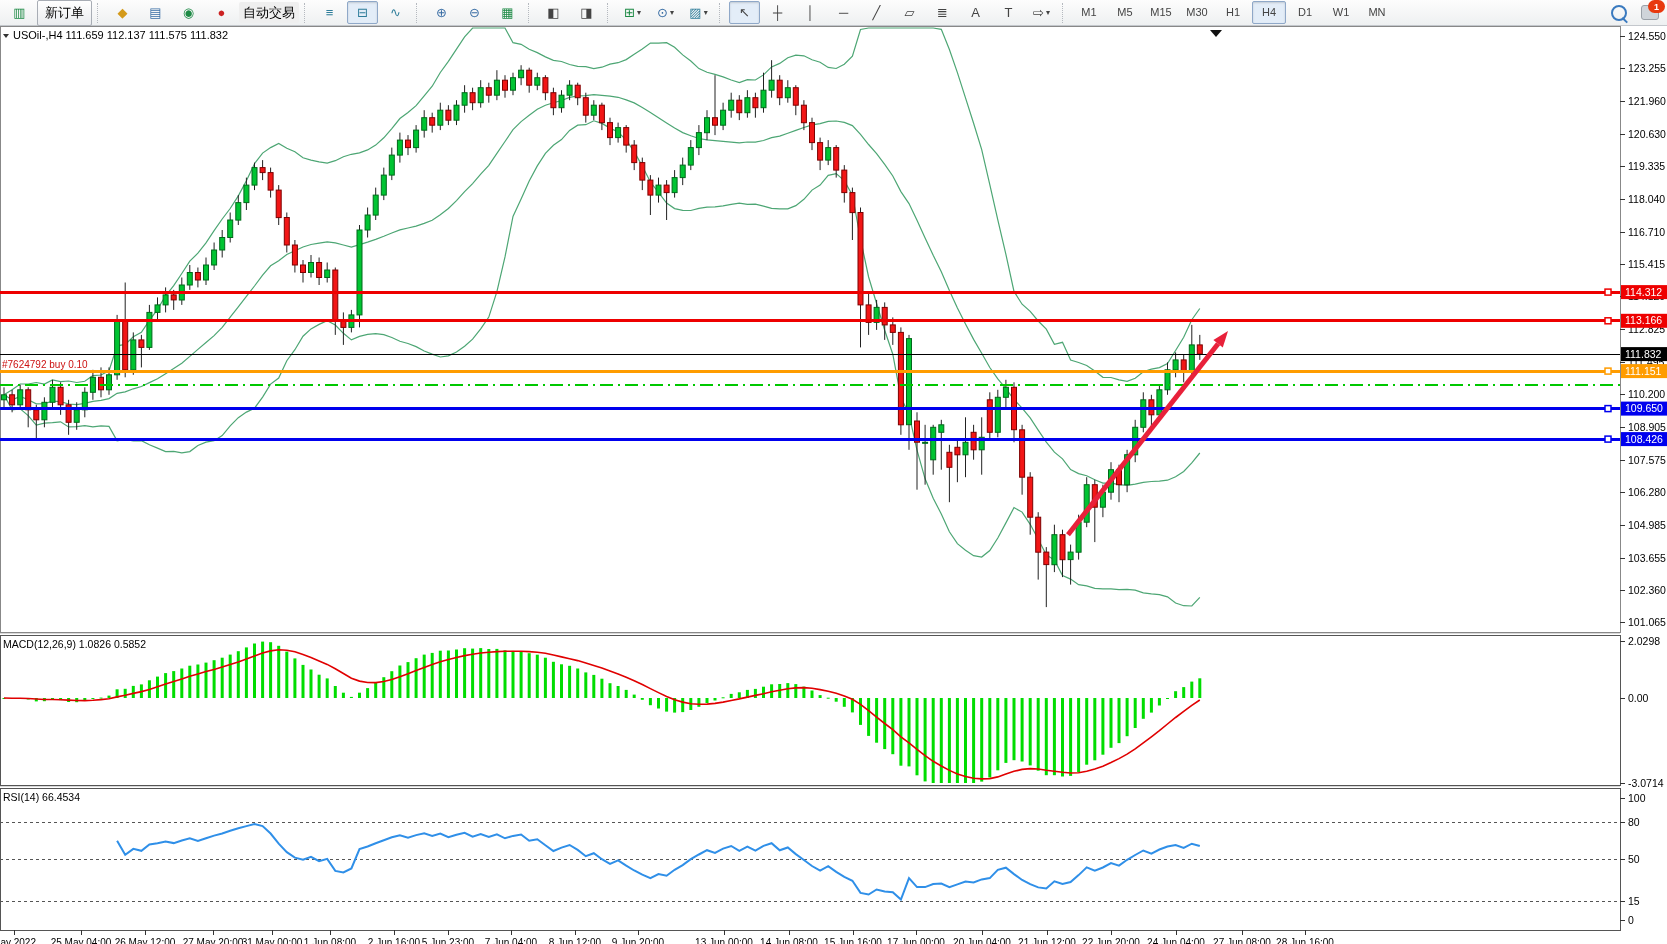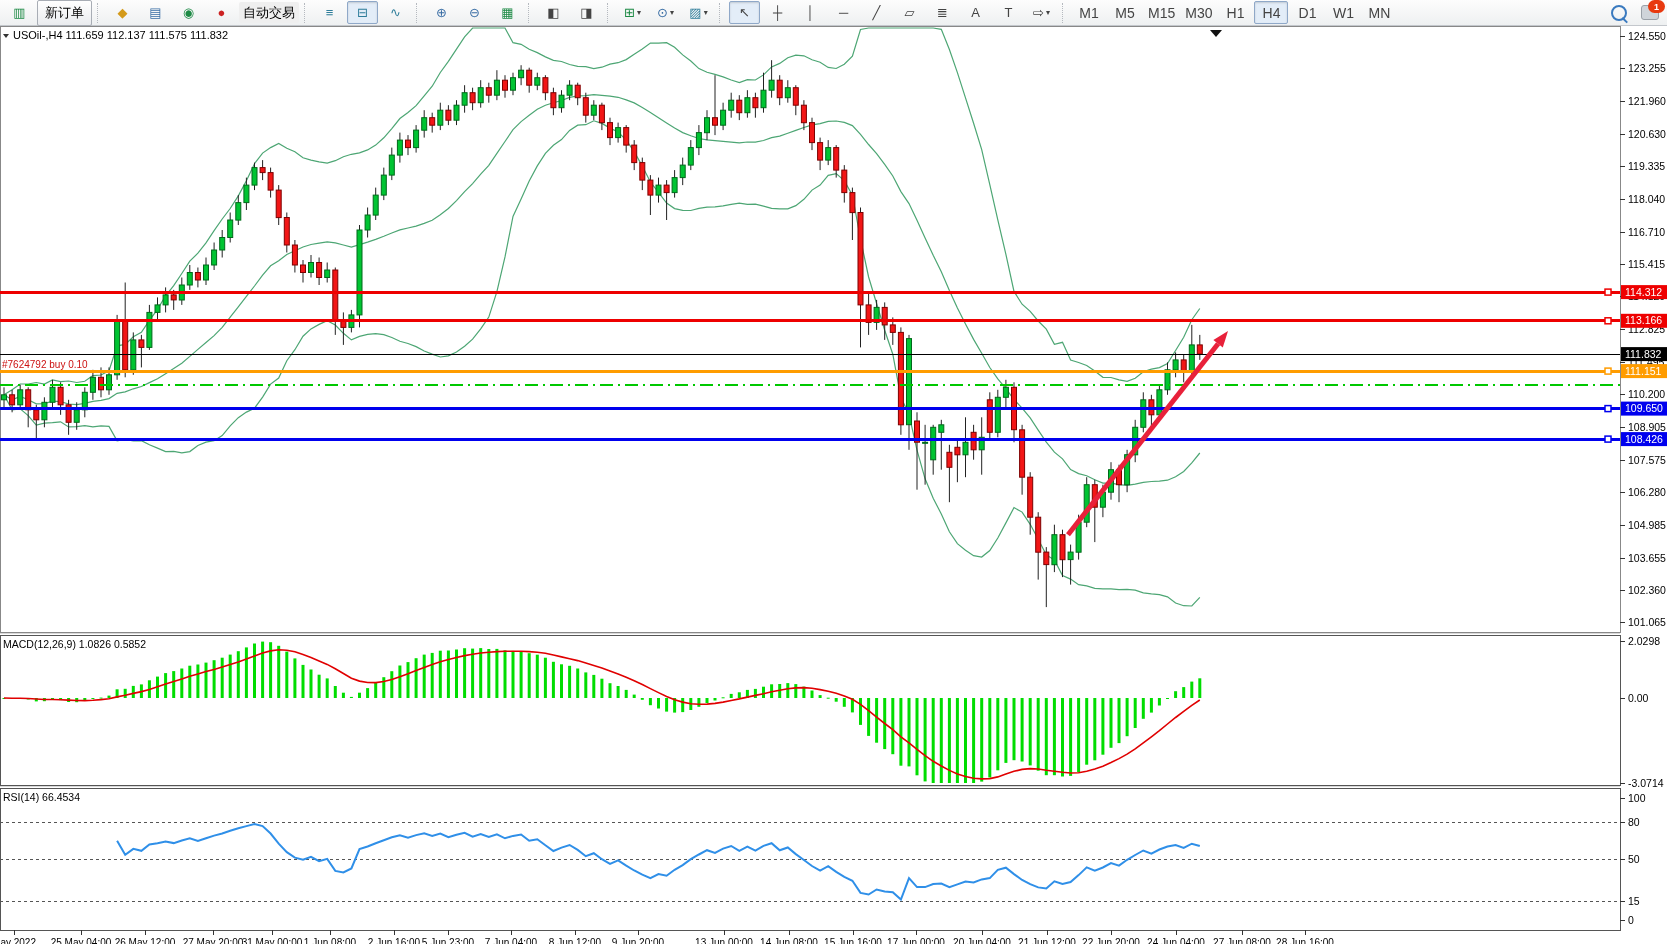--- a/index.html
+++ b/index.html
@@ -12,21 +12,21 @@
   .tbtn{height:21px;min-width:23px;display:inline-flex;align-items:center;justify-content:center;
         padding:0 3px;margin:0 1px;border:1px solid transparent;border-radius:2px;cursor:pointer;
         font-size:13px;line-height:1;}
   .tbtn.pressed{border:1px solid #8fa8c8;background:#e3edf8;box-shadow:inset 0 1px 2px rgba(0,0,0,.15);}
   .tbtn.bordered{border:1px solid #a8adb5;background:linear-gradient(#fff,#e9ebee);padding:12px 7px;}
   .tbtn .caret{font-size:8px;margin-left:2px;color:#444;}
   .sep{width:4px;height:20px;margin:0 4px;border-left:1px dotted #b5b9bf;}
   .ic{font-size:13px;line-height:1;}
   .ic.gold{color:#d49a1a;} .ic.blue{color:#3a6ea5;} .ic.green{color:#1d8a45;} .ic.red{color:#cc2222;}
   .ic.teal{color:#2e7d9a;} .ic.dark{color:#444;}
-  .tf{font-size:14px;color:#444;min-width:26px;}
+  .tf{font-size:11px;color:#444;min-width:26px;}
   .tb-right{margin-left:auto;display:flex;align-items:center;margin-right:8px;}
   .mag{position:relative;width:12px;height:12px;border:2px solid #3a7abf;border-radius:50%;margin-right:14px;}
   .mag::after{content:"";position:absolute;left:10px;top:10px;width:7px;height:2px;background:#3a7abf;
               transform:rotate(45deg);transform-origin:0 0;}
   .bubble{position:relative;width:16px;height:13px;background:#cfd4da;border:1px solid #9aa0a8;border-radius:3px;}
   .bubble::after{content:"";position:absolute;left:2px;bottom:-4px;border:4px solid transparent;border-top-color:#cfd4da;}
   .badge{position:absolute;right:-7px;top:-6px;min-width:13px;height:13px;border-radius:7px;background:#e8390f;
          color:#fff;font-size:9px;font-weight:bold;display:flex;align-items:center;justify-content:center;padding:0 2px;}
   
   .chart-wrap{position:absolute;left:0;top:26px;width:1667px;height:720px;background:#fff;}

